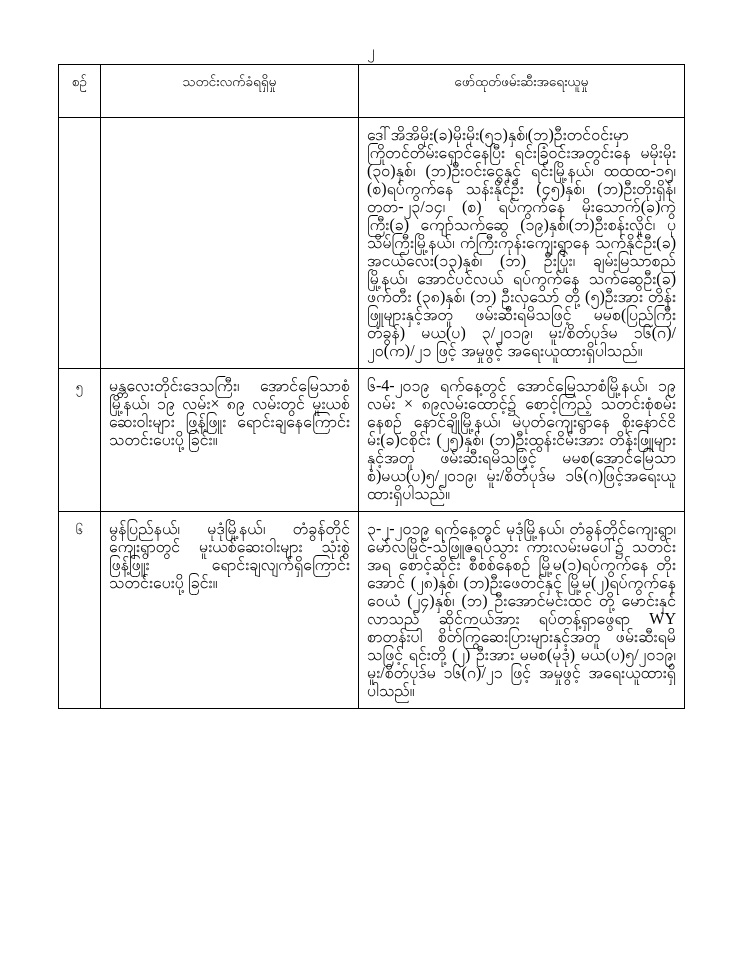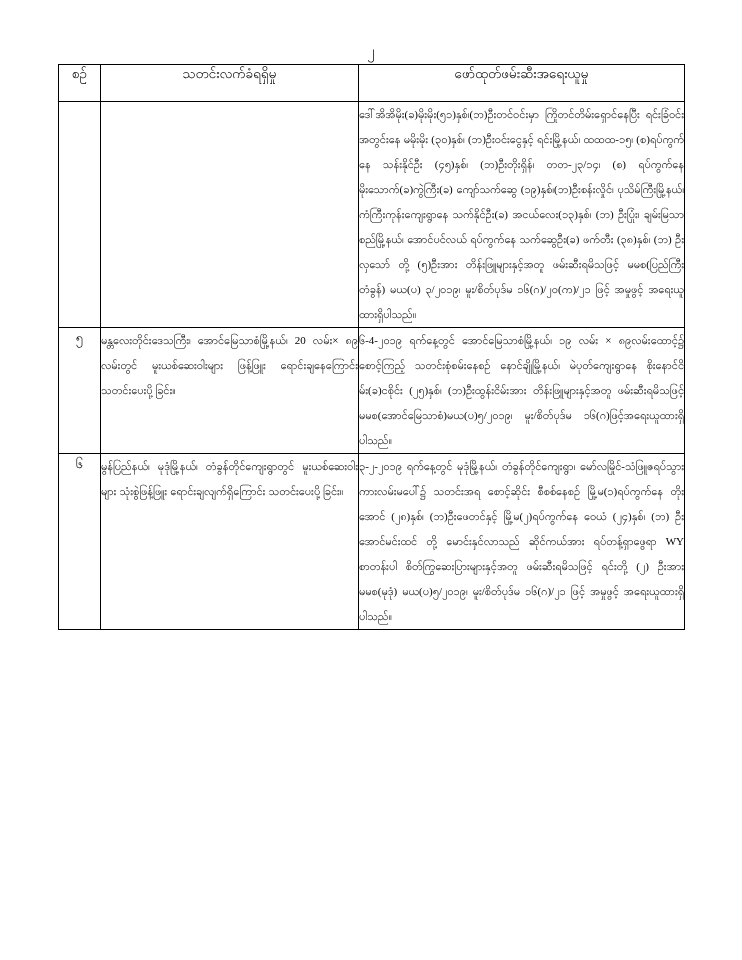--- a/index.html
+++ b/index.html
@@ -35,21 +35,21 @@
     position: absolute;
     top: 64px;
     left: 58px;
     width: 626px;
     border-collapse: collapse;
     table-layout: fixed;
   }
   table.report td, table.report th {
     border: 1px solid #000000;
     vertical-align: top;
-    padding: 0;
+    padding: 8px;
     font-weight: normal;
     margin-top: 48px;
   }
   col.c-no    { width: 42px; }
   col.c-info  { width: 258px; }
   col.c-act   { width: 326px; }
 
   th.hdr {
     text-align: center;
     vertical-align: middle;
@@ -58,22 +58,22 @@
     line-height: 18px;
     padding: 4px 2px;
   }
   td.num {
     text-align: center;
     font-size: 13px;
     line-height: 20px;
     padding: 8px 2px 4px 2px;
   }
   td.cell {
-    font-size: 11px;
-    line-height: 25px;
+    font-size: 16px;
+    line-height: 18px;
     padding: 7px 9px 9px 9px;
     text-align: justify;
     text-justify: inter-word;
     word-spacing: 0.5px;
   }
 </style>
 </head>
 <body>
 
 <div class="page">
@@ -94,21 +94,21 @@
       </tr>
     </thead>
     <tbody>
       <tr>
         <td class="num"></td>
         <td class="cell"></td>
         <td class="cell">ဒေါ်အိအိမိုး(ခ)မိုးမိုး(၅၁)နှစ်၊(ဘ)ဦးတင်ဝင်းမှာ ကြိုတင်တိမ်းရှောင်နေပြီး ရင်းခြံဝင်းအတွင်းနေ မမိုးမိုး (၃၀)နှစ်၊ (ဘ)ဦးဝင်းငွေနှင့် ရင်းမြို့နယ်၊ ထထထ-၁၅၊ (စ)ရပ်ကွက်နေ သန်းနိုင်ဦး (၄၅)နှစ်၊ (ဘ)ဦးတိုးရှိန်၊ တတ-၂၃/၁၄၊ (စ) ရပ်ကွက်နေ မိုးသောက်(ခ)ကွဲကြီး(ခ) ကျော်သက်ဆွေ (၁၉)နှစ်၊(ဘ)ဦးစန်းလှိုင်၊ ပုသိမ်ကြီးမြို့နယ်၊ ကံကြီးကုန်းကျေးရွာနေ သက်နိုင်ဦး(ခ) အငယ်လေး(၁၃)နှစ်၊ (ဘ) ဦးပြုံး၊ ချမ်းမြသာစည်မြို့နယ်၊ အောင်ပင်လယ် ရပ်ကွက်နေ သက်ဆွေဦး(ခ) ဖက်တီး (၃၈)နှစ်၊ (ဘ) ဦးလှသော် တို့ (၅)ဦးအား တိန်းဖြူများနှင့်အတူ ဖမ်းဆီးရမိသဖြင့် မမစ(ပြည်ကြီးတံခွန်) မယ(ပ) ၃/၂၀၁၉၊ မူး/စိတ်ပုဒ်မ ၁၆(ဂ)/၂၀(က)/၂၁ ဖြင့် အမှုဖွင့် အရေးယူထားရှိပါသည်။</td>
       </tr>
       <tr>
         <td class="num">၅</td>
-        <td class="cell">မန္တလေးတိုင်းဒေသကြီး၊ အောင်မြေသာစံမြို့နယ်၊ 20 လမ်း× ၈၉ လမ်းတွင် မူးယစ်ဆေးဝါးများ ဖြန့်ဖြူး ရောင်းချနေကြောင်း သတင်းပေးပို့ခြင်း။</td>
+        <td class="cell">မန္တလေးတိုင်းဒေသကြီး၊ အောင်မြေသာစံမြို့နယ်၊ ၁၉ လမ်း× ၈၉ လမ်းတွင် မူးယစ်ဆေးဝါးများ ဖြန့်ဖြူး ရောင်းချနေကြောင်း သတင်းပေးပို့ခြင်း။</td>
         <td class="cell">၆-4-၂၀၁၉ ရက်နေ့တွင် အောင်မြေသာစံမြို့နယ်၊ ၁၉ လမ်း × ၈၉လမ်းထောင့်၌ စောင့်ကြည့် သတင်းစုံစမ်းနေစဉ် နောင်ချိုမြို့နယ်၊ မဲပုတ်ကျေးရွာနေ စိုးနောင်ငိမ်း(ခ)ငစိုင်း (၂၅)နှစ်၊ (ဘ)ဦးထွန်းငိမ်းအား တိန်းဖြူများနှင့်အတူ ဖမ်းဆီးရမိသဖြင့် မမစ(အောင်မြေသာစံ)မယ(ပ)၅/၂၀၁၉၊ မူး/စိတ်ပုဒ်မ ၁၆(ဂ)ဖြင့်အရေးယူထားရှိပါသည်။</td>
       </tr>
       <tr>
         <td class="num">၆</td>
         <td class="cell">မွန်ပြည်နယ်၊ မုဒုံမြို့နယ်၊ တံခွန်တိုင်ကျေးရွာတွင် မူးယစ်ဆေးဝါးများ သုံးစွဲဖြန့်ဖြူး ရောင်းချလျက်ရှိကြောင်း သတင်းပေးပို့ခြင်း။</td>
         <td class="cell">၃-၂-၂၀၁၉ ရက်နေ့တွင် မုဒုံမြို့နယ်၊ တံခွန်တိုင်ကျေးရွာ၊ မော်လမြိုင်-သံဖြူဇရပ်သွား ကားလမ်းမပေါ်၌ သတင်းအရ စောင့်ဆိုင်း စီစစ်နေစဉ် မြို့မ(၁)ရပ်ကွက်နေ တိုးအောင် (၂၈)နှစ်၊ (ဘ)ဦးဖေတင်နှင့် မြို့မ(၂)ရပ်ကွက်နေ ဝေယံ (၂၄)နှစ်၊ (ဘ) ဦးအောင်မင်းထင် တို့ မောင်းနှင်လာသည် ဆိုင်ကယ်အား ရပ်တန့်ရှာဖွေရာ WY စာတန်းပါ စိတ်ကြွဆေးပြားများနှင့်အတူ ဖမ်းဆီးရမိသဖြင့် ရင်းတို့ (၂) ဦးအား မမစ(မုဒုံ) မယ(ပ)၅/၂၀၁၉၊ မူး/စိတ်ပုဒ်မ ၁၆(ဂ)/၂၁ ဖြင့် အမှုဖွင့် အရေးယူထားရှိပါသည်။</td>
       </tr>
     </tbody>
   </table>
 

